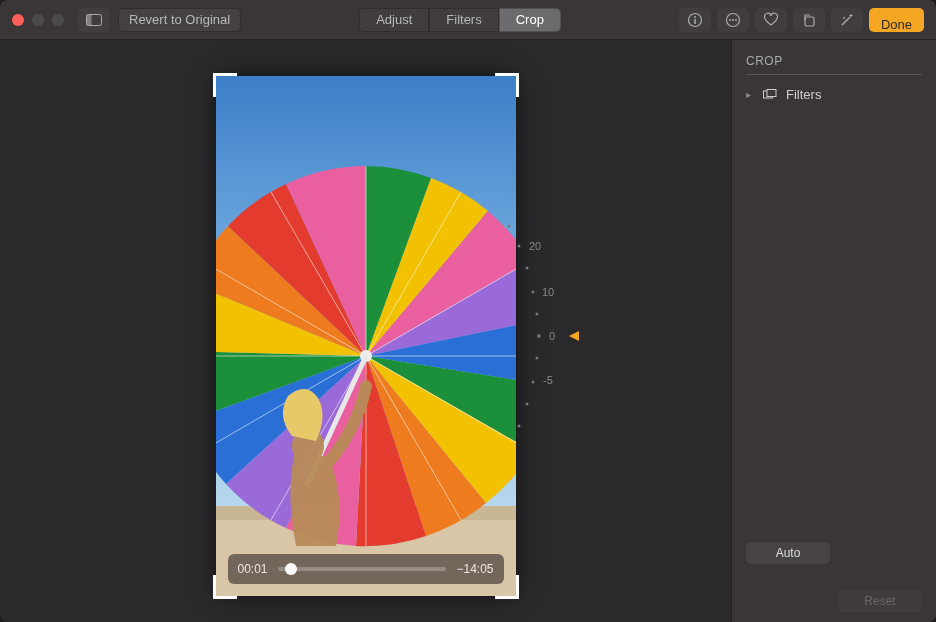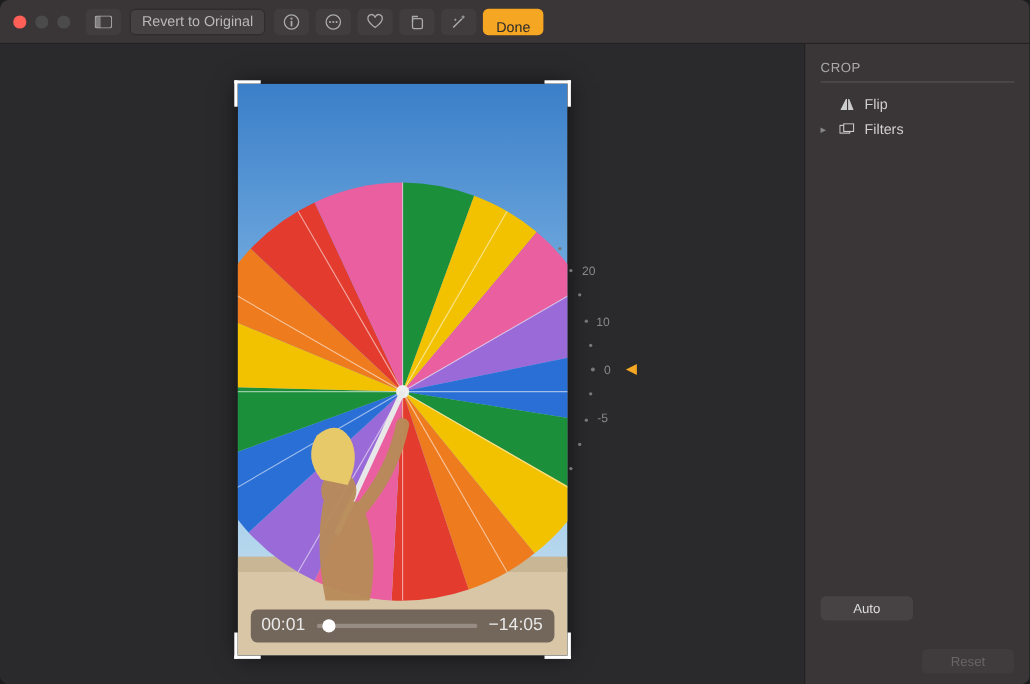--- a/index.html
+++ b/index.html
@@ -157,21 +157,21 @@
     position: absolute;
     left: 12px; right: 12px; bottom: 12px;
     height: 30px;
     background: rgba(60,50,50,0.65);
     border-radius: 6px;
     display: flex;
     align-items: center;
     padding: 0 10px;
     gap: 10px;
     color: #e8e8e8;
-    font-size: 16px;
+    font-size: 12px;
   }
   .scrub-track {
     flex: 1;
     height: 4px;
     background: rgba(255,255,255,0.25);
     border-radius: 2px;
     position: relative;
   }
   .scrub-thumb {
     position: absolute;
@@ -247,20 +247,31 @@
       <svg width="16" height="12" viewBox="0 0 16 12">
         <rect x="0.5" y="0.5" width="15" height="11" rx="2" fill="none" stroke="#aaa"></rect>
         <rect x="0.5" y="0.5" width="5" height="11" fill="#aaa" opacity="0.6"></rect>
       </svg>
     </div>
 
     <div class="toolbar-btn">
       <span>Revert to Original</span>
     </div>
 
+    <div class="segmented">
+      <div class="seg">
+        <span>Adjust</span>
+      </div>
+      <div class="seg">
+        <span>Filters</span>
+      </div>
+      <div class="seg active">
+        <span>Crop</span>
+      </div>
+    </div>
 
     <div class="right-tools">
       <div class="toolbar-icon-btn">
         <svg width="16" height="16" viewBox="0 0 16 16">
           <circle cx="8" cy="8" r="6.5" fill="none" stroke="#aaa" stroke-width="1.2"></circle>
           <circle cx="8" cy="5" r="1" fill="#aaa"></circle>
           <rect x="7.2" y="7" width="1.6" height="5" fill="#aaa"></rect>
         </svg>
       </div>
       <div class="toolbar-icon-btn">
@@ -395,29 +406,20 @@
             <text class="dial-tick" x="72" y="178">-5</text>
             <polygon points="98,130 108,125 108,135" class="dial-pointer"></polygon>
           </svg>
         </div>
       </div>
     </div>
 
     <div class="sidebar">
       <div class="sidebar-title">CROP</div>
 
-      <div class="side-item">
-        <span class="expand"></span>
-        <span class="side-icon">
-          <svg width="14" height="12" viewBox="0 0 14 12">
-              <path d="M1 11 L6 1 L7 1 L7 11 Z M8 11 L8 1 L9 1 L13 11 Z" fill="#ccc"></path>
-            </svg>
-        </span>
-        <span>Flip</span>
-      </div>
 
       <div class="side-item">
         <span class="expand">▸</span>
         <span class="side-icon">
           <svg width="14" height="12" viewBox="0 0 14 12">
             <rect x="0.5" y="2" width="9" height="7" fill="none" stroke="#ccc"></rect>
             <rect x="4" y="0.5" width="9" height="7" fill="#3a3536" stroke="#ccc"></rect>
           </svg>
         </span>
         <span>Filters</span>

